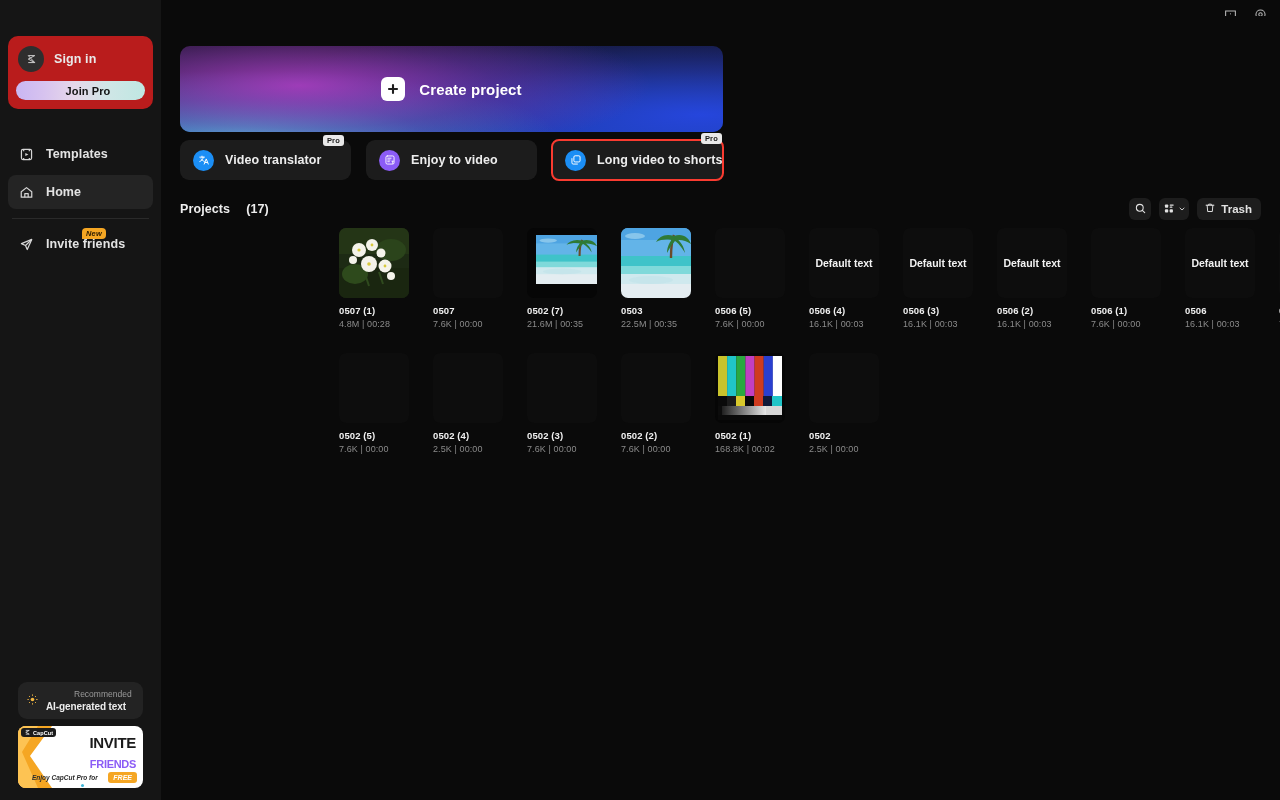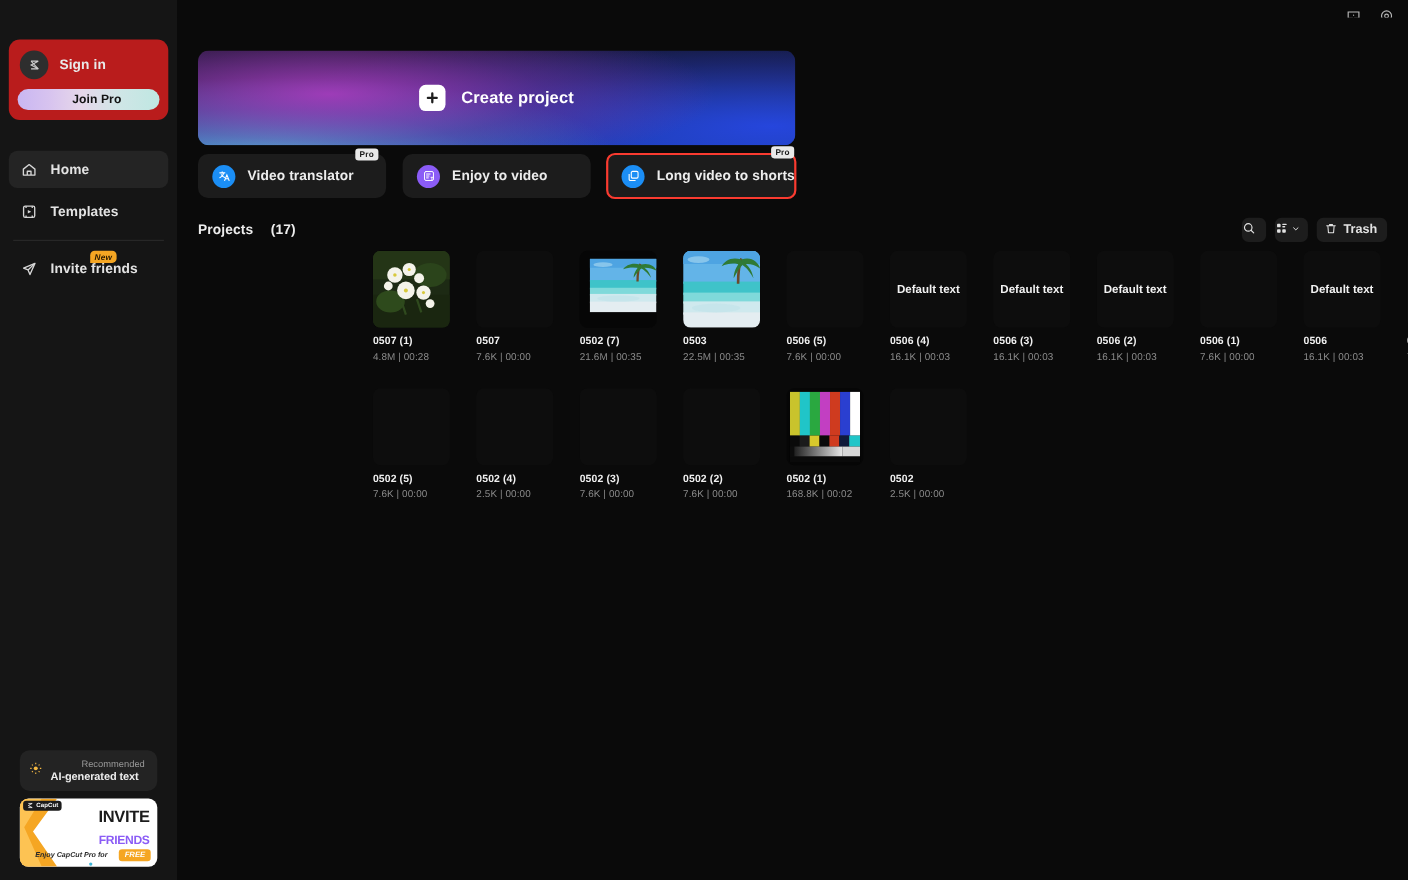--- a/index.html
+++ b/index.html
@@ -75,21 +75,21 @@
   .feat-icon { width: 21px; height: 21px; border-radius: 50%; display: flex; align-items: center; justify-content: center; flex: none; }
   .feat-label { font-size: 12.5px; color: #ededed; font-weight: 600; letter-spacing: .1px; white-space: nowrap; }
   .pro-badge { position: absolute; top: -5px; right: 7px; background: #e9e9e9; color: #1a1a1a;
     font-size: 7.5px; font-weight: 800; border-radius: 3px; padding: 1px 4px; letter-spacing: .2px; z-index: 3; }
   .pro-badge.occluded { right: 1px; top: -7px; }
 
   
   .proj-head { position: absolute; left: 19px; top: 182px; width: 1081px; height: 22px; display: flex; align-items: center; justify-content: space-between; }
   .proj-title { font-size: 12.5px; font-weight: 700; color: #ededed; letter-spacing: .1px; }
   .proj-tools { display: flex; align-items: center; gap: 8px; }
-  .tool-btn { height: 22px; border-radius: 6px; background: #1d1d1d; display: flex; align-items: center; gap: 4px; color: #d5d5d5; }
+  .tool-btn { height: 22px; border-radius: 6px; background: #1d1d1d; display: flex; align-items: center; justify-content: center; gap: 4px; color: #d5d5d5; }
   .tool-btn.icon-only { width: 22px; }
   .tool-btn.view { width: 30px; gap: 2px; }
   .tool-btn.trash { padding: 0 9px 0 7px; gap: 5px; }
   .tool-btn span { font-size: 11.5px; color: #e2e2e2; font-weight: 600; }
 
   
   .grid { position: absolute; left: 178px; top: 212px; width: 1092px; display: flex; flex-wrap: wrap; gap: 24px 24px; }
   .cell { width: 70px; }
   .thumb { width: 70px; height: 70px; border-radius: 7px; background: #060606; position: relative; overflow: hidden; }
   .thumb.empty { background: #0d0d0d; }
@@ -131,39 +131,39 @@
             <path d="M4 3.2h8l-8 4.3 8 4.3H4"></path>
               <path d="M4 3.2 12 11.8"></path>
           </svg>
         </div>
         <div class="signin-label">Sign in</div>
       </div>
       <div class="join-pro">Join Pro</div>
     </div>
 
     <div class="nav">
-      <div class="nav-item active">
-        <span class="nav-icon">
-          <svg width="15" height="15" viewBox="0 0 16 16" fill="none" stroke="currentColor" stroke-width="1.3" stroke-linejoin="round">
-            <path d="M2.4 7.2 8 2.8l5.6 4.4V13H2.4z"></path>
-              <path d="M6.2 13V9.3h3.6V13"></path>
-          </svg>
-        </span>
-        <span class="nav-label">Home</span>
-      </div>
-
       <div class="nav-item">
         <span class="nav-icon">
           <svg width="15" height="15" viewBox="0 0 16 16" fill="none" stroke="currentColor" stroke-width="1.3" stroke-linejoin="round">
             <rect x="2.6" y="2.6" width="10.8" height="10.8" rx="1.6"></rect>
             <path d="M5 2.6v1.8M11 2.6v1.8M5 11.6v1.8M11 11.6v1.8"></path>
             <path d="M6.7 6.3 10 8l-3.3 1.7z" fill="currentColor" stroke="none"></path>
           </svg>
         </span>
         <span class="nav-label">Templates</span>
+      </div>
+
+      <div class="nav-item active">
+        <span class="nav-icon">
+          <svg width="15" height="15" viewBox="0 0 16 16" fill="none" stroke="currentColor" stroke-width="1.3" stroke-linejoin="round">
+            <path d="M2.4 7.2 8 2.8l5.6 4.4V13H2.4z"></path>
+              <path d="M6.2 13V9.3h3.6V13"></path>
+          </svg>
+        </span>
+        <span class="nav-label">Home</span>
       </div>
 
       <div class="nav-sep"></div>
 
       <div class="nav-item">
         <span class="nav-icon">
           <svg width="15" height="15" viewBox="0 0 16 16" fill="none" stroke="currentColor" stroke-width="1.3" stroke-linejoin="round">
             <path d="M13.6 2.6 2.6 7.1l4.3 1.9 1.9 4.4z"></path>
               <path d="M13.6 2.6 6.9 9"></path>
           </svg>

